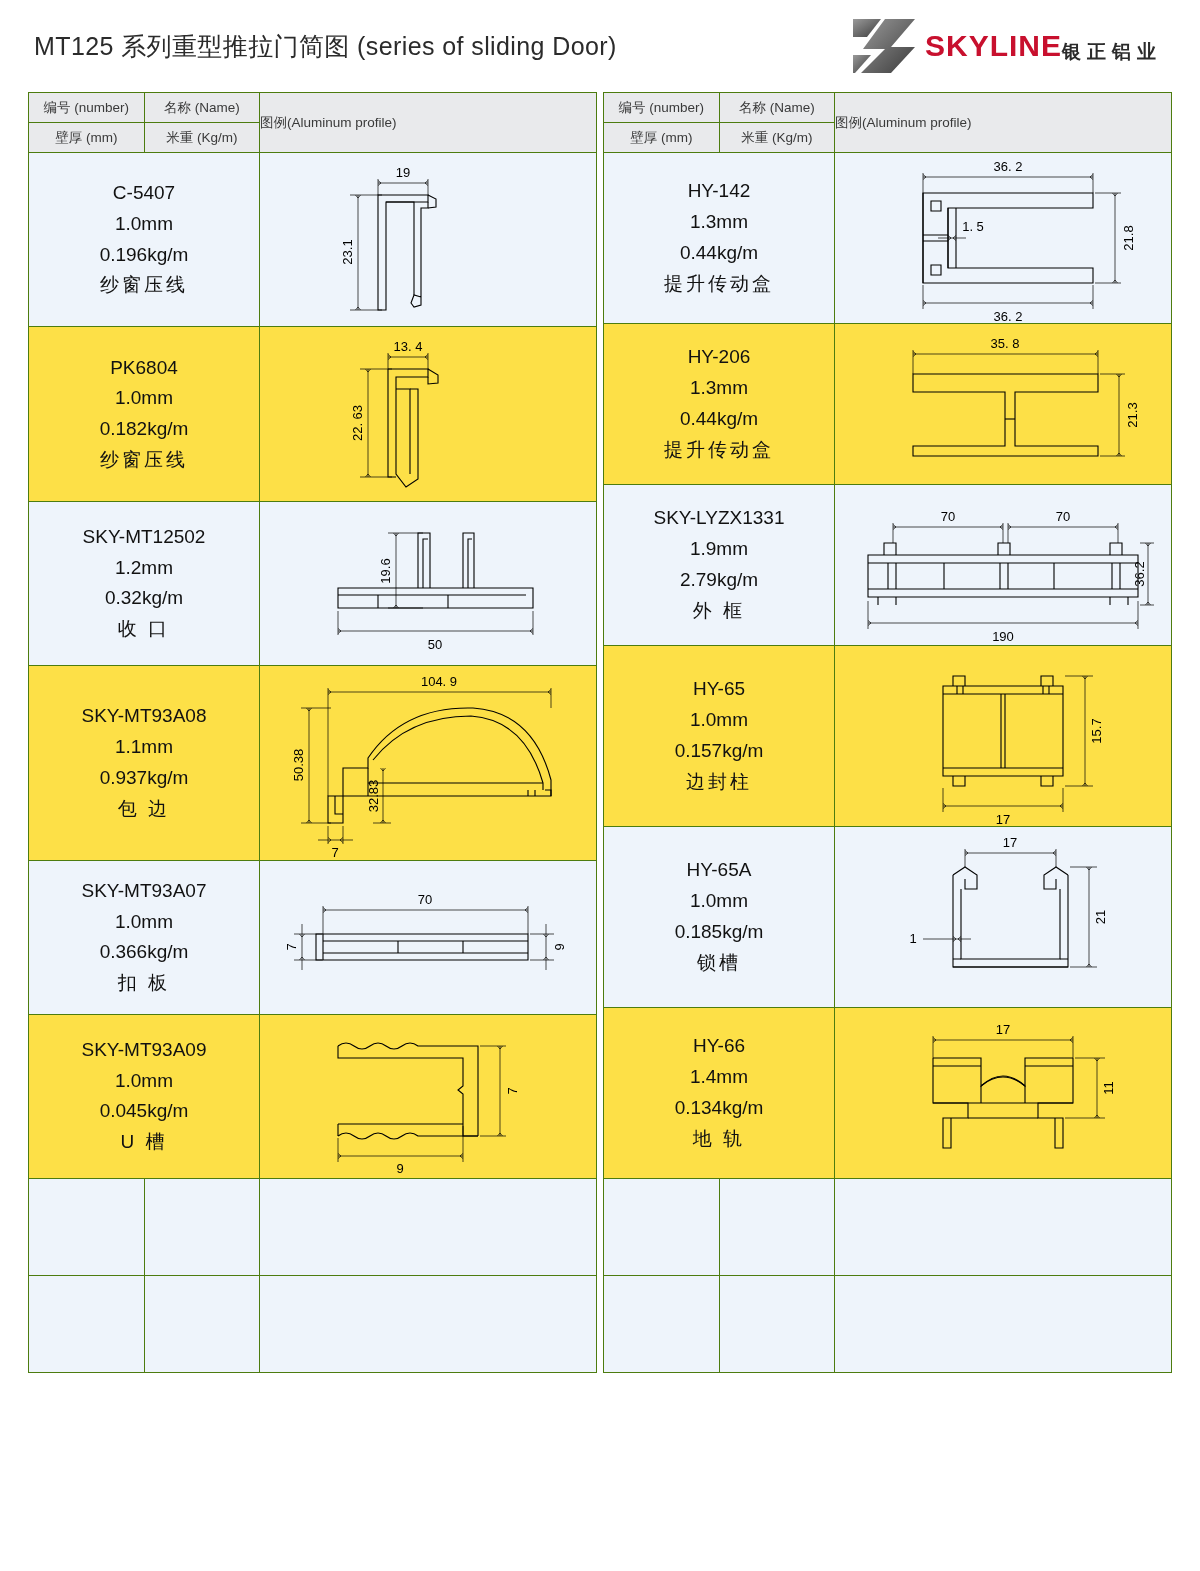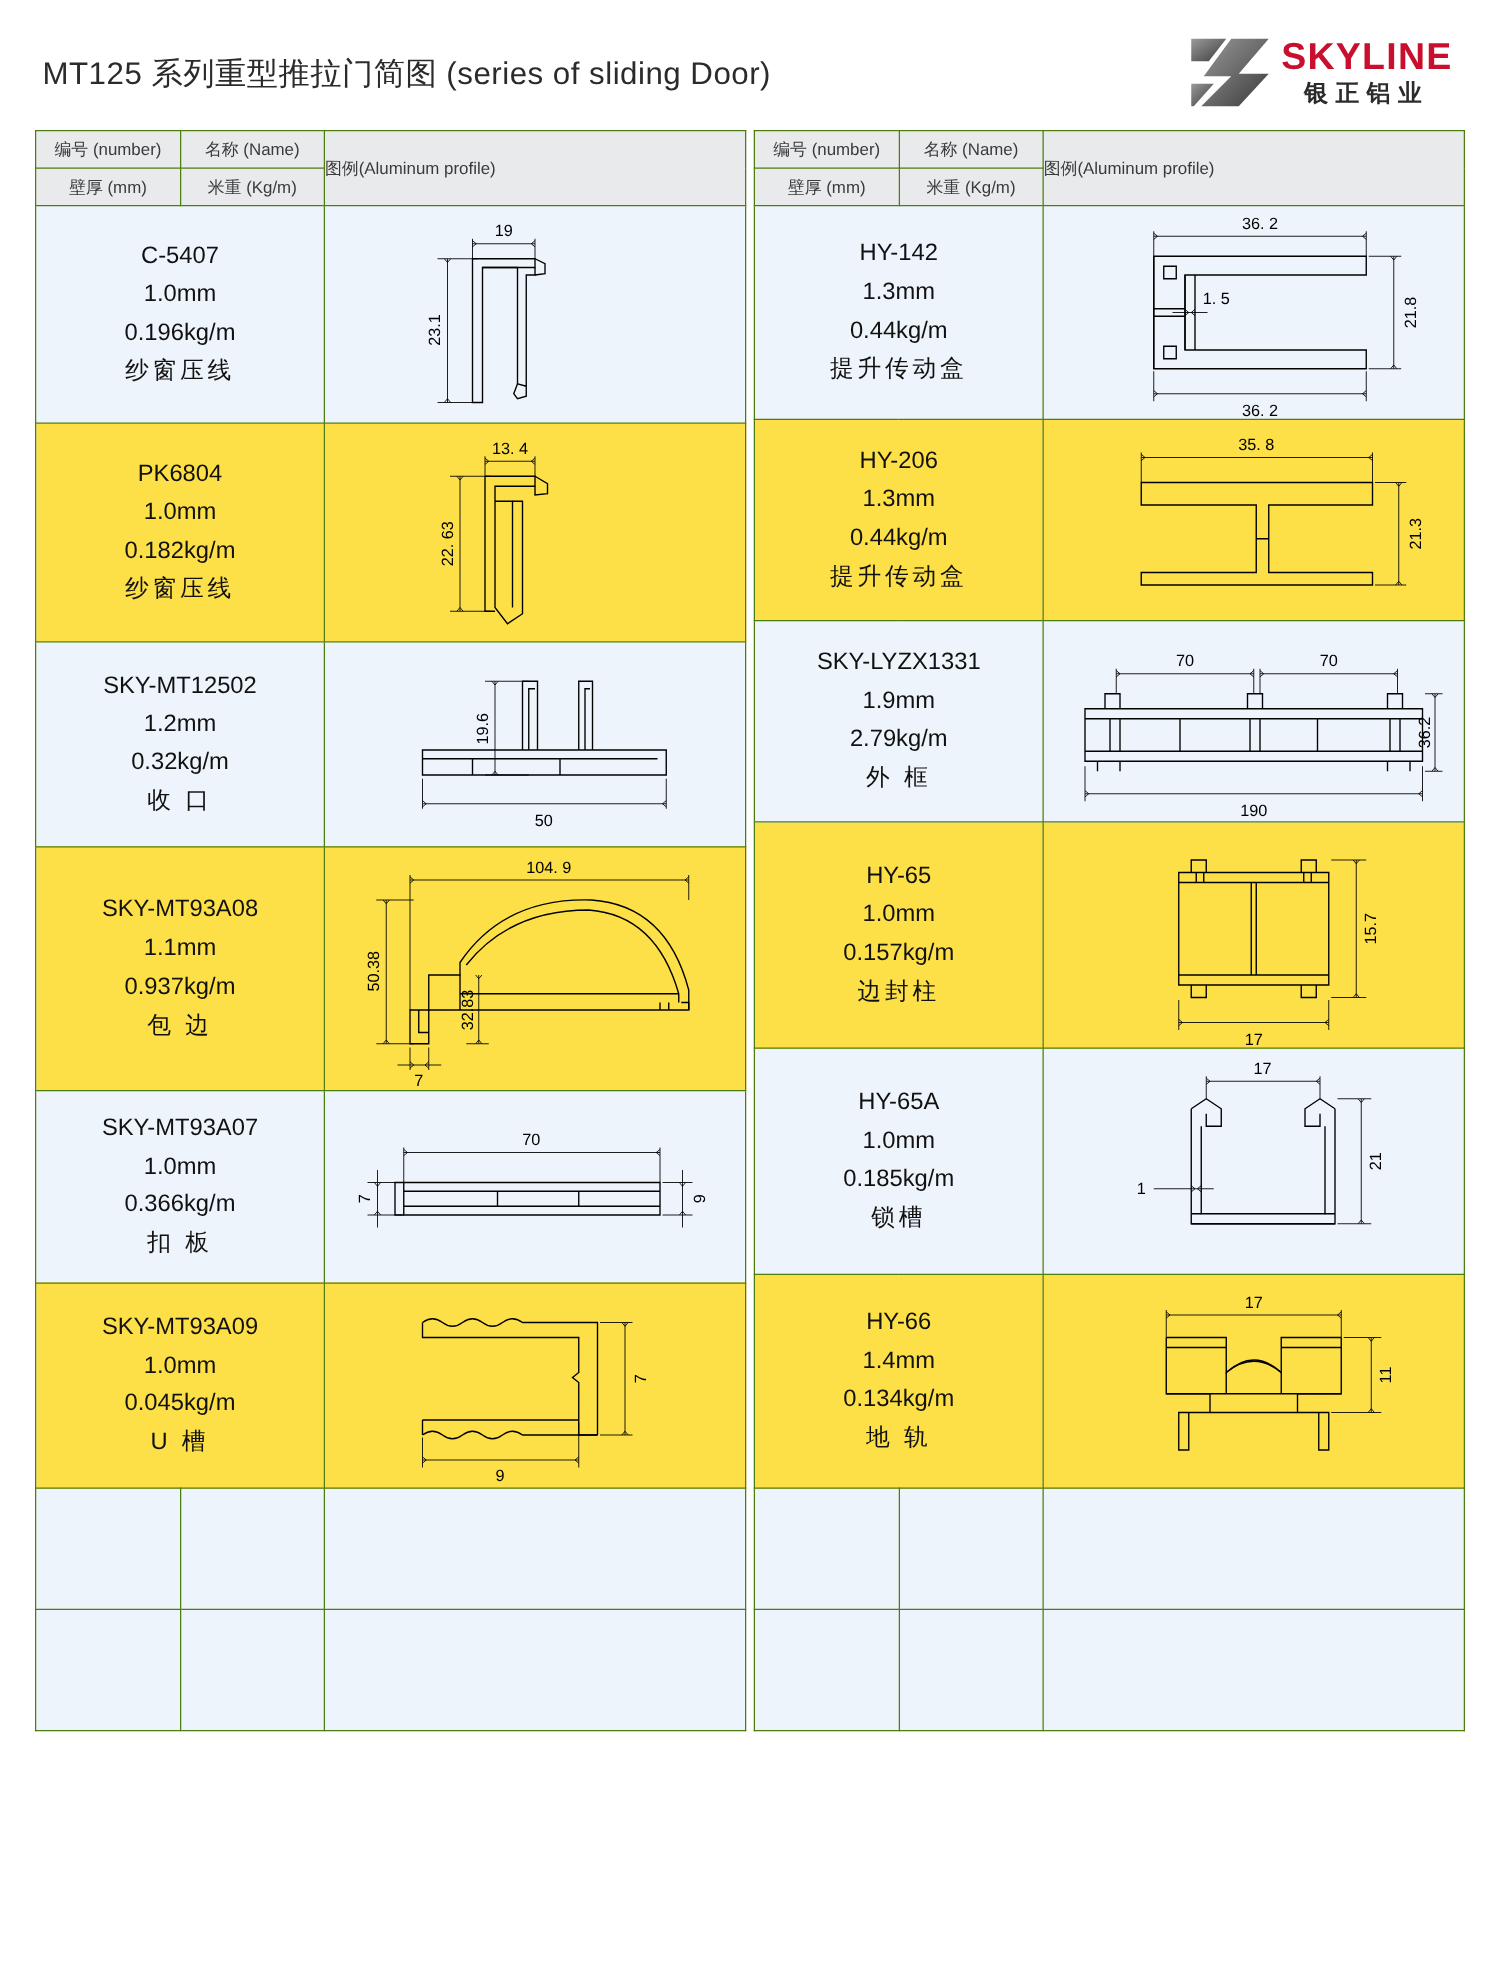--- a/index.html
+++ b/index.html
@@ -13,21 +13,21 @@
     font-family: "Liberation Sans", sans-serif;
     color: #000;
     position: relative;
     overflow: hidden;
   }
   .page {
     width: 1200px;
     height: 1571px;
     position: relative;
     box-sizing: border-box;
-    padding: 12px 28px;
+    padding: 0 28px;
   }
 
   
   .header {
     height: 92px;
     display: flex;
     align-items: center;
     justify-content: space-between;
     padding-left: 6px;
   }
@@ -43,22 +43,22 @@
     gap: 8px;
     padding-right: 10px;
   }
   .logo-mark {
     width: 66px;
     height: 58px;
     position: relative;
   }
   .logo-text {
     display: flex;
-    flex-direction: column;
-    align-items: center;
+    flex-direction: row;
+    align-items: flex-end;
     line-height: 1;
   }
   .logo-word {
     font-size: 30px;
     font-weight: bold;
     color: #c8102e;
     letter-spacing: 1px;
   }
   .logo-sub {
     font-size: 19px;

